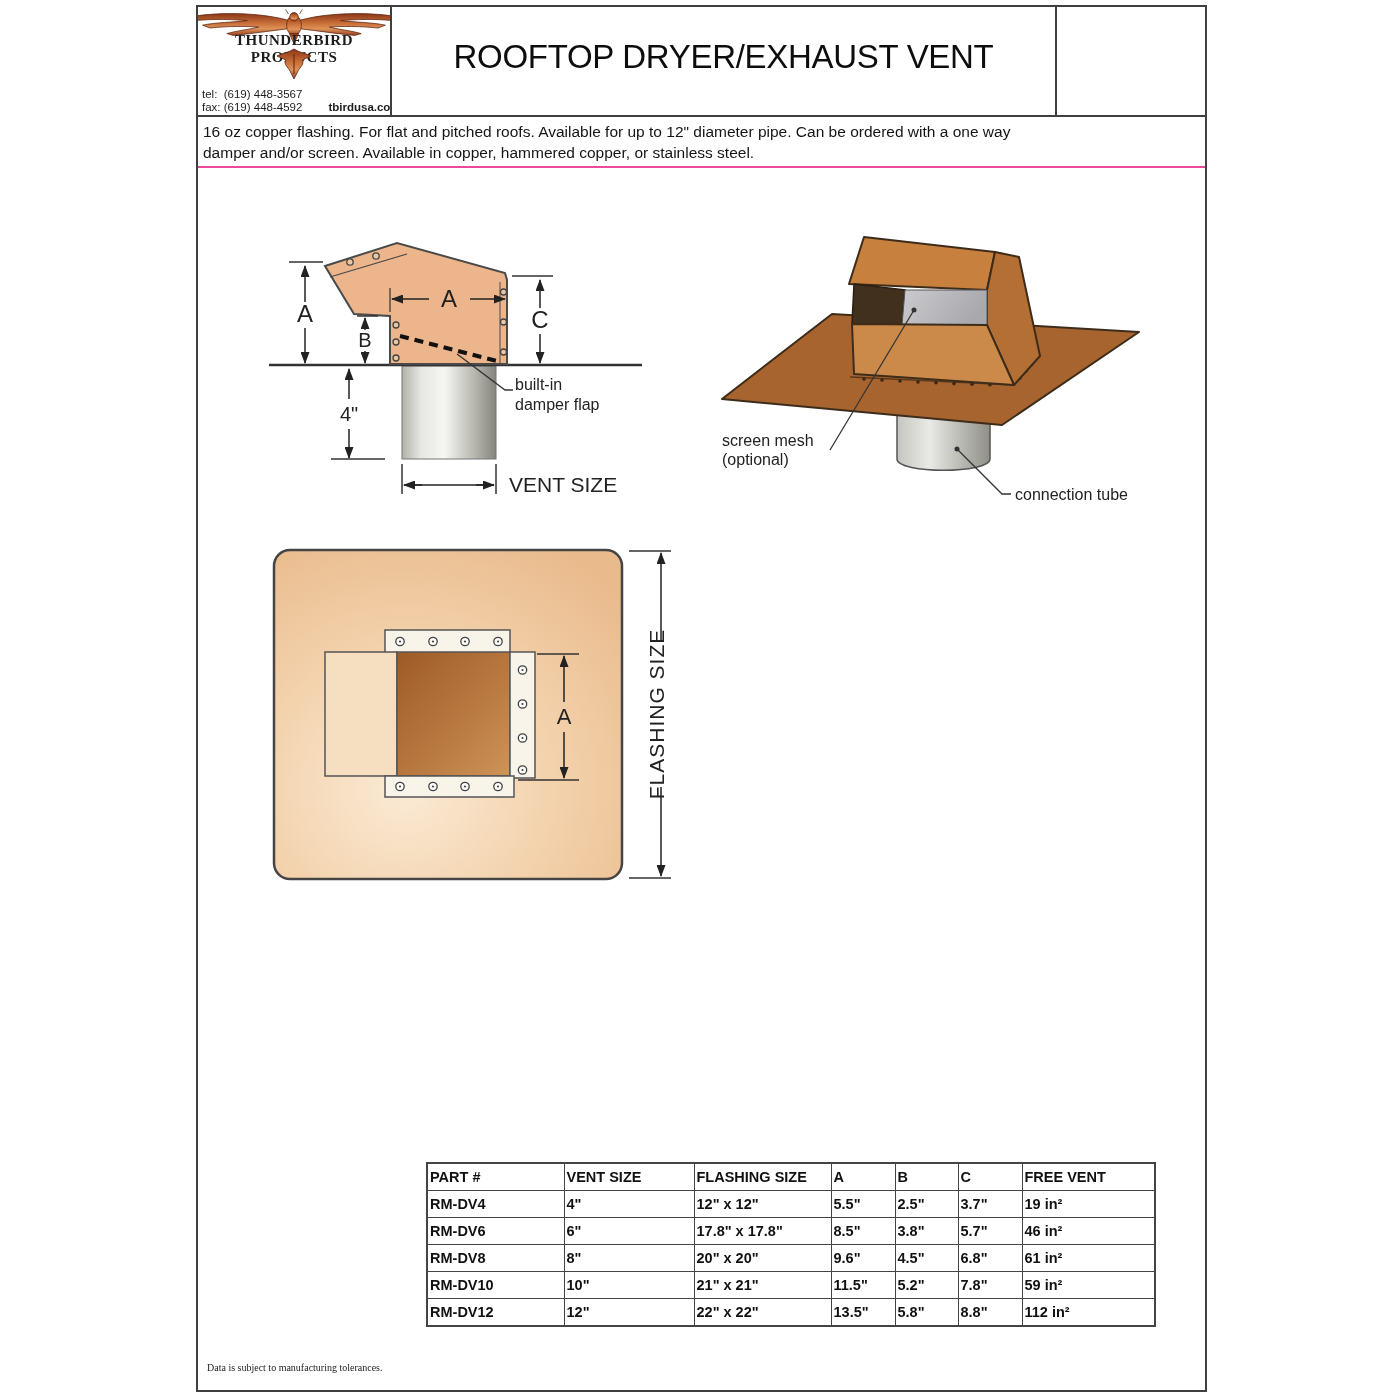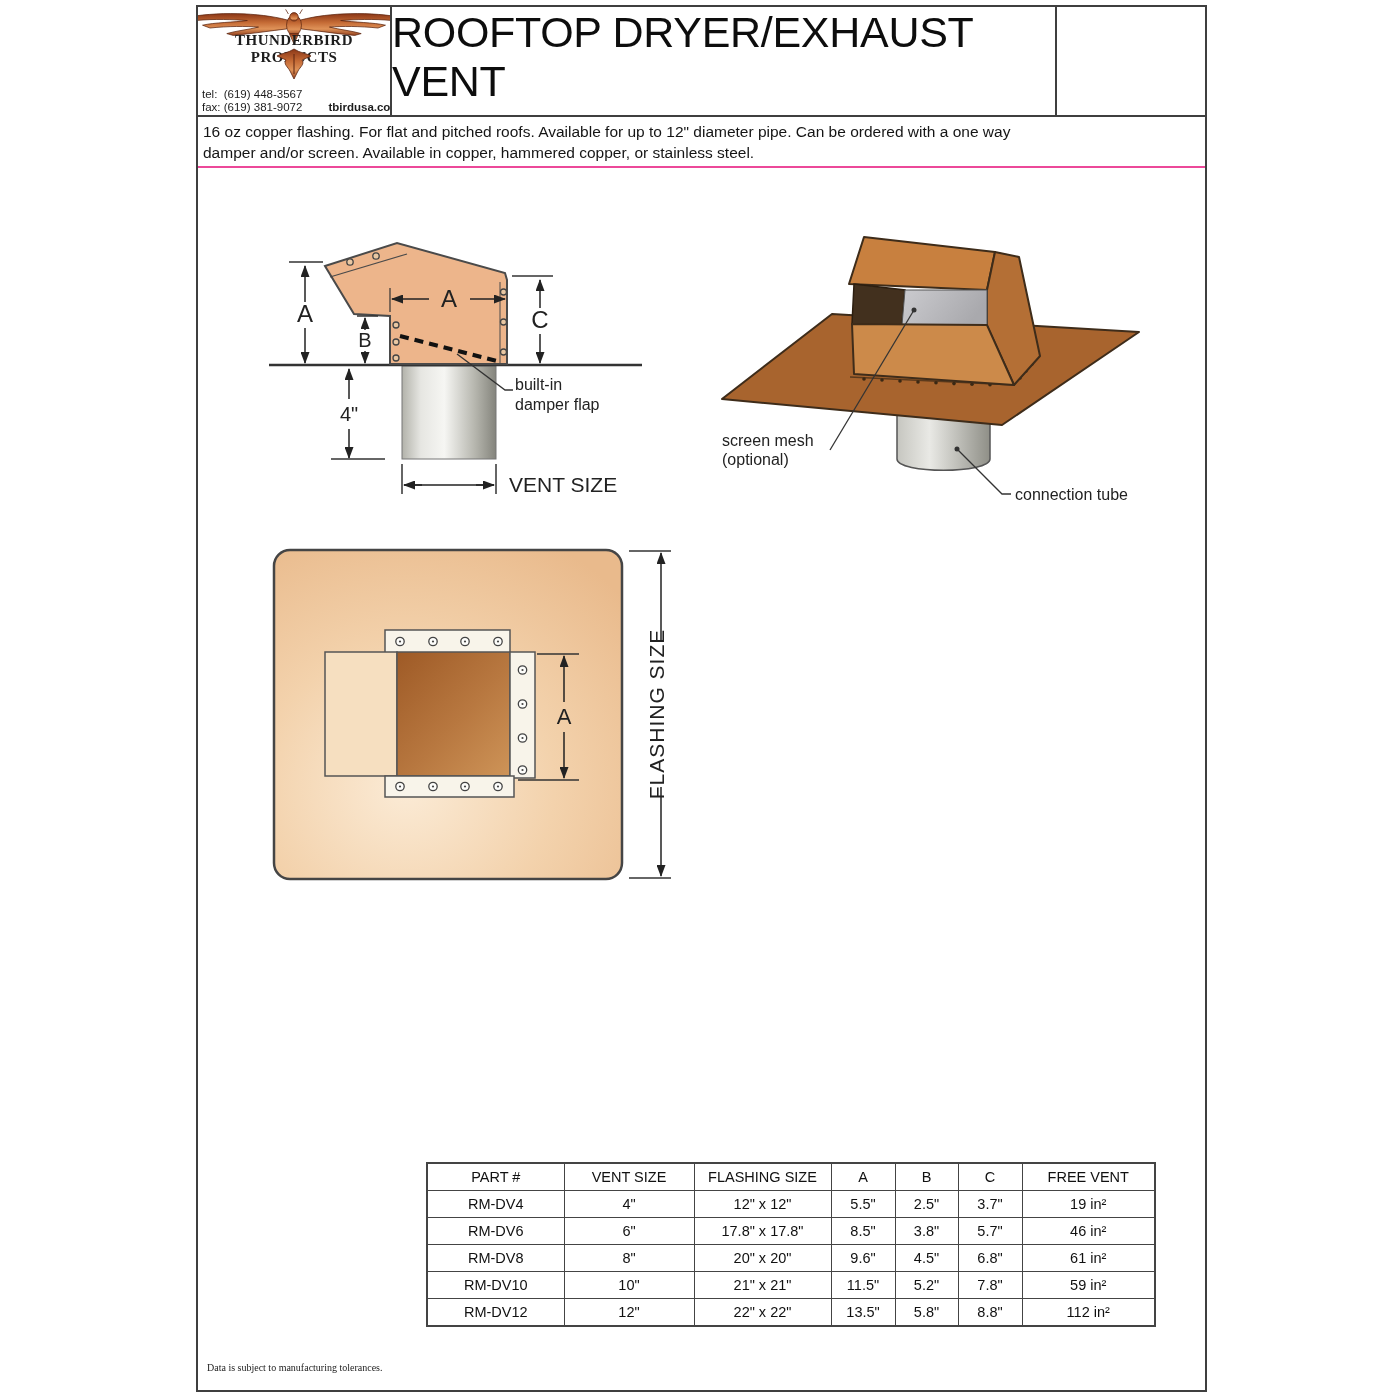--- a/index.html
+++ b/index.html
@@ -8,27 +8,27 @@
   .abs{position:absolute;}
   
   .hdr{position:absolute;left:0;top:0;width:100%;height:110px;border-bottom:2px solid #3f3f3f;box-sizing:border-box;display:flex;}
   .logo-box{width:194px;border-right:2px solid #3f3f3f;box-sizing:border-box;position:relative;overflow:hidden;}
   .brand{position:absolute;top:25px;width:100%;text-align:center;font-family:"Liberation Serif",serif;font-weight:bold;font-size:15px;letter-spacing:.5px;color:#1d1d1d;}
   .eagle{position:absolute;top:2px;left:50%;transform:translateX(-50%);}
   .bird2{position:absolute;top:41px;left:50%;transform:translateX(-50%);}
   .contact{position:absolute;left:4px;top:81px;font-size:11.5px;line-height:13px;color:#1d1d1d;white-space:nowrap;}
   .contact .site{margin-left:26px;font-weight:bold;}
   .title-box{flex:1;border-right:2px solid #3f3f3f;box-sizing:border-box;display:flex;align-items:center;justify-content:center;}
-  .page-title{font-size:43px;letter-spacing:-.3px;color:#0d0d0d;margin-top:-8px;}
+  .page-title{font-size:33px;letter-spacing:-.3px;color:#0d0d0d;margin-top:-8px;}
   .hdr-right{width:148px;}
   
   .desc{position:absolute;left:0;top:110px;width:100%;height:51px;border-bottom:2px solid #ec4899;box-sizing:border-box;padding:4px 8px 0 5px;font-size:15.5px;line-height:21px;color:#151515;}
   
   .spec-table{position:absolute;left:228px;top:1155px;border-collapse:collapse;table-layout:fixed;width:728px;font-size:14.5px;color:#111;}
-  .spec-table td,.spec-table th{border:1px solid #444;height:26px;text-align:center;font-weight:normal;padding:0 2px;overflow:hidden;white-space:nowrap;}
+  .spec-table td,.spec-table th{border:1px solid #444;height:26px;text-align:left;font-weight:bold;padding:0 2px;overflow:hidden;white-space:nowrap;}
   .spec-table{border:2px solid #444;}
   
   .footer-note{position:absolute;left:9px;top:1355px;font-size:10px;color:#222;font-family:Liberation Serif, serif;}
   svg text{font-family:"Liberation Sans",sans-serif;fill:#222;}
 </style>
 </head>
 <body>
 
 <div class="page">
 
@@ -52,21 +52,21 @@
           <path d="M115,26 L120,37 L125,26 Z"></path>
         </g>
       </svg>
       <div class="brand">THUNDERBIRD PRODUCTS</div>
       <svg class="bird2" width="42" height="32" viewBox="0 0 42 32">
         <path d="M21,1 C27,5 33,5 38,8 L29,12 C32,16 27,19 25,23 L21,31 L17,23 C15,19 10,16 13,12 L4,8 C9,5 15,5 21,1 Z" fill="url(#cop)" stroke="#5c2510" stroke-width="0.8"></path>
         <path d="M21,6 L21,26" stroke="#5c2510" stroke-width="1"></path>
       </svg>
       <div class="contact">
         <div><span>tel:</span>&nbsp;&nbsp;<span>(619) 448-3567</span></div>
-        <div><span>fax:</span> <span>(619) 381-9072</span><span class="site">tbirdusa.com</span></div>
+        <div><span>fax:</span> <span>(619) 448-4592</span><span class="site">tbirdusa.com</span></div>
       </div>
     </div>
     <div class="title-box">
       <div class="page-title">ROOFTOP DRYER/EXHAUST VENT</div>
     </div>
     <div class="hdr-right"></div>
   </div>
 
   <div class="desc">
     <div>16 oz copper flashing. For flat and pitched roofs. Available for up to 12" diameter pipe. Can be ordered with a one way</div>

